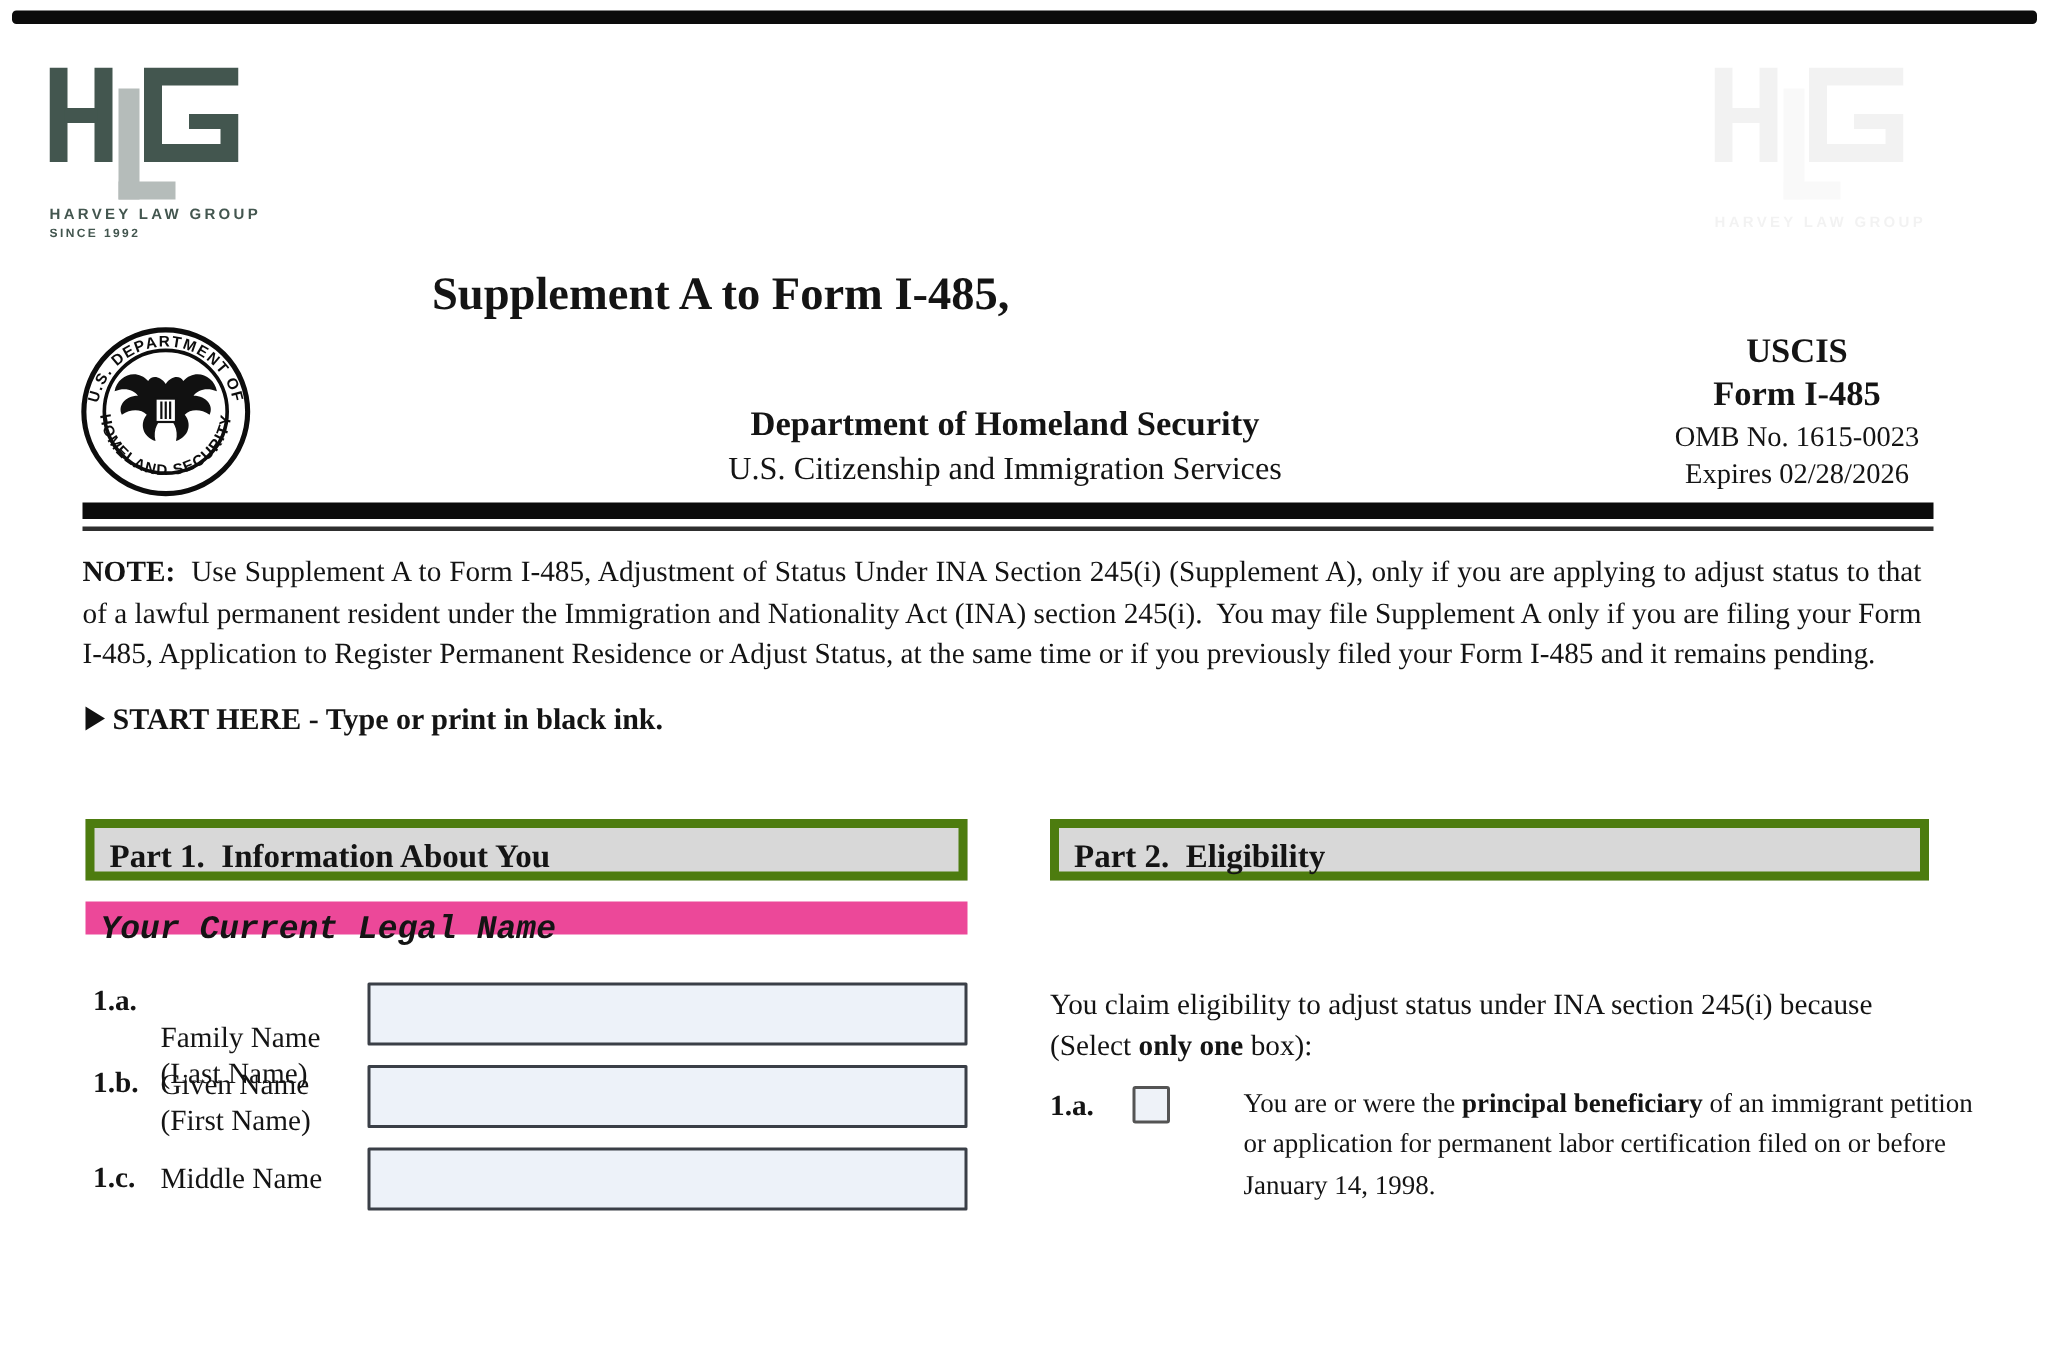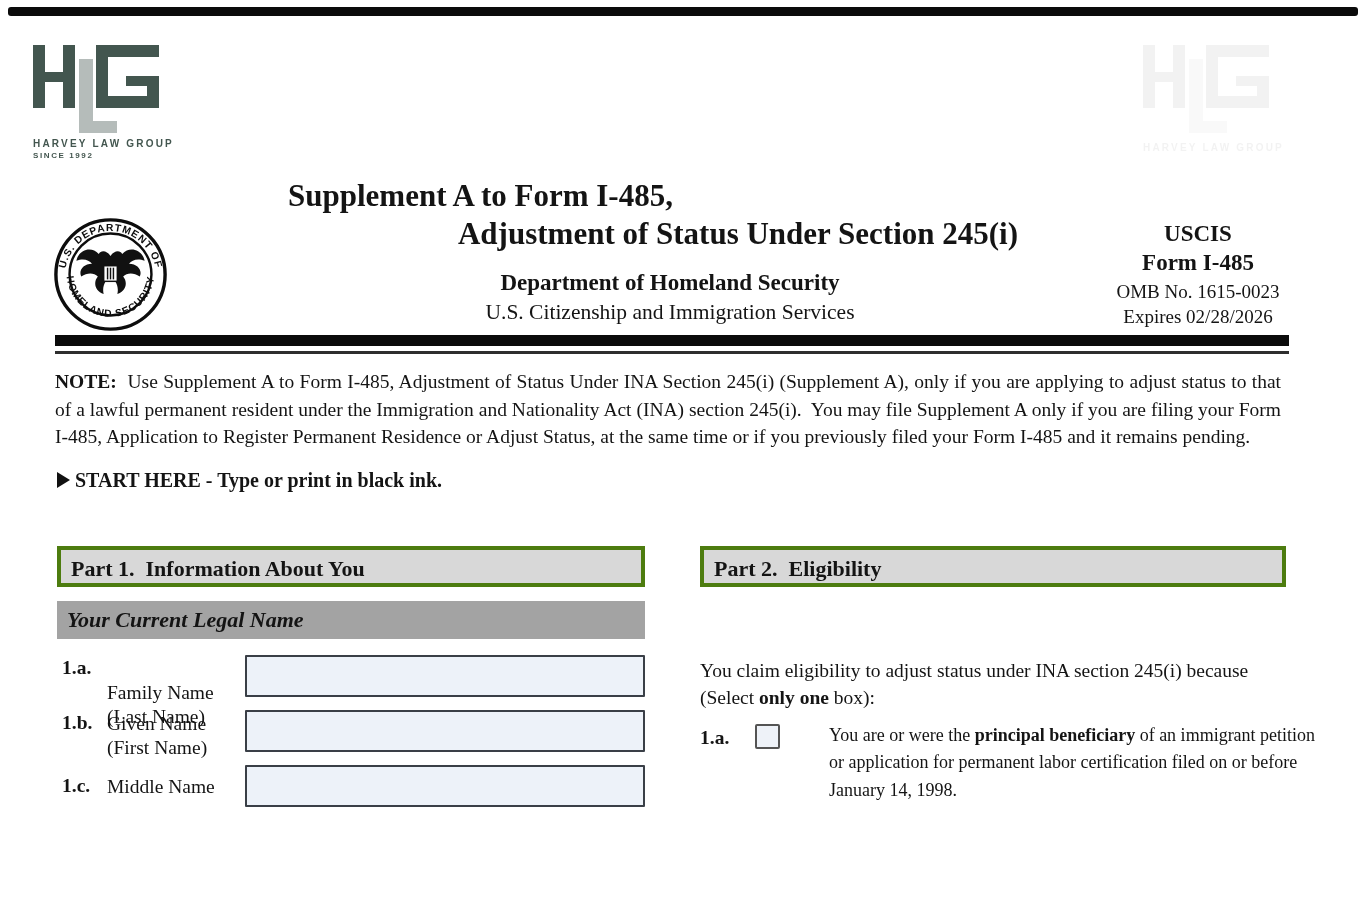--- a/index.html
+++ b/index.html
@@ -37,27 +37,27 @@
   .divider-thin  { left:55px; top:351px; width:1234px; height:3px;  background:#2e2e2e; }
 
   .note { left:55px; top:368px; width:1226px; font-size:19.5px; line-height:27.5px; text-align:justify; }
   .note b { font-weight:700; }
 
   .start-here { left:57px; top:469px; font-size:20px; font-weight:700; }
   .tri { display:inline-block; width:0; height:0; border-left:13px solid #111;
          border-top:8px solid transparent; border-bottom:8px solid transparent;
          margin-right:5px; transform:translateY(1px); }
 
-  .part-header { height:41px; background:#d8d8d8; border:4px solid #4d7c0f;
+  .part-header { height:41px; background:#d8d8d8; border:6px solid #4d7c0f;
                  font-weight:700; font-size:22px; line-height:37px; padding-left:10px; }
   .ph1 { left:57px;  top:546px; width:588px; }
   .ph2 { left:700px; top:546px; width:586px; }
 
-  .sub-band { height:38px; background:#a3a3a3; font-weight:700; font-style:italic;
-              font-size:22px; line-height:38px; padding-left:10px; }
+  .sub-band { height:22px; background:#ec4899; font-weight:700; font-style:italic;
+              font-size:22px; line-height:38px; padding-left:10px;font-family:Liberation Mono, monospace; }
   .sb1 { left:57px;  top:601px; width:588px; }
   .sb2 { left:700px; top:601px; width:586px; }
 
   .fnum { font-weight:700; font-size:19.5px; }
   .flabel { font-size:19.5px; line-height:24px; }
   .txt-input { position:absolute; left:245px; width:400px; height:42px;
                background:#edf2f9; border:2px solid #3a3f47; border-radius:1px;
                font-size:19px; padding:0 8px; font-family:"Liberation Serif",serif; }
   .num1a { left:62px; top:657px; } .lab1a { left:107px; top:681px; }
   .num1b { left:62px; top:712px; } .lab1b { left:107px; top:712px; }
@@ -107,21 +107,20 @@
         <rect x="10" y="27" width="22" height="10" fill="#43564f"></rect>
         <rect x="46" y="14" width="14" height="74" fill="#b5bcba"></rect>
         <rect x="46" y="76" width="38" height="12" fill="#b5bcba"></rect>
         <path d="M63,0 H126 V12 H75 V51 H114 V41 H93 V31 H126 V63 H63 Z" fill="#43564f"></path>
       </svg>
     </span>
     <div class="logo-name">HARVEY LAW GROUP</div>
   </div>
 
   <div class="abs title1">Supplement A to Form I-485,</div>
-  <div class="abs title2">Adjustment of Status Under Section 245(i)</div>
   <div class="abs dept">Department of Homeland Security</div>
   <div class="abs agency">U.S. Citizenship and Immigration Services</div>
 
   <div class="abs seal">
     <svg width="117" height="117" viewBox="0 0 120 120">
       <circle cx="60" cy="60" r="56" fill="#fff" stroke="#0d0d0d" stroke-width="3.5"></circle>
       <circle cx="60" cy="60" r="42" fill="#fff" stroke="#0d0d0d" stroke-width="2.5"></circle>
       <defs>
         <path id="sealTopArc" d="M14,72 A47,47 0 1 1 106,72"></path>
         <path id="sealBotArc" d="M16,49 A45,45 0 1 0 104,49"></path>

